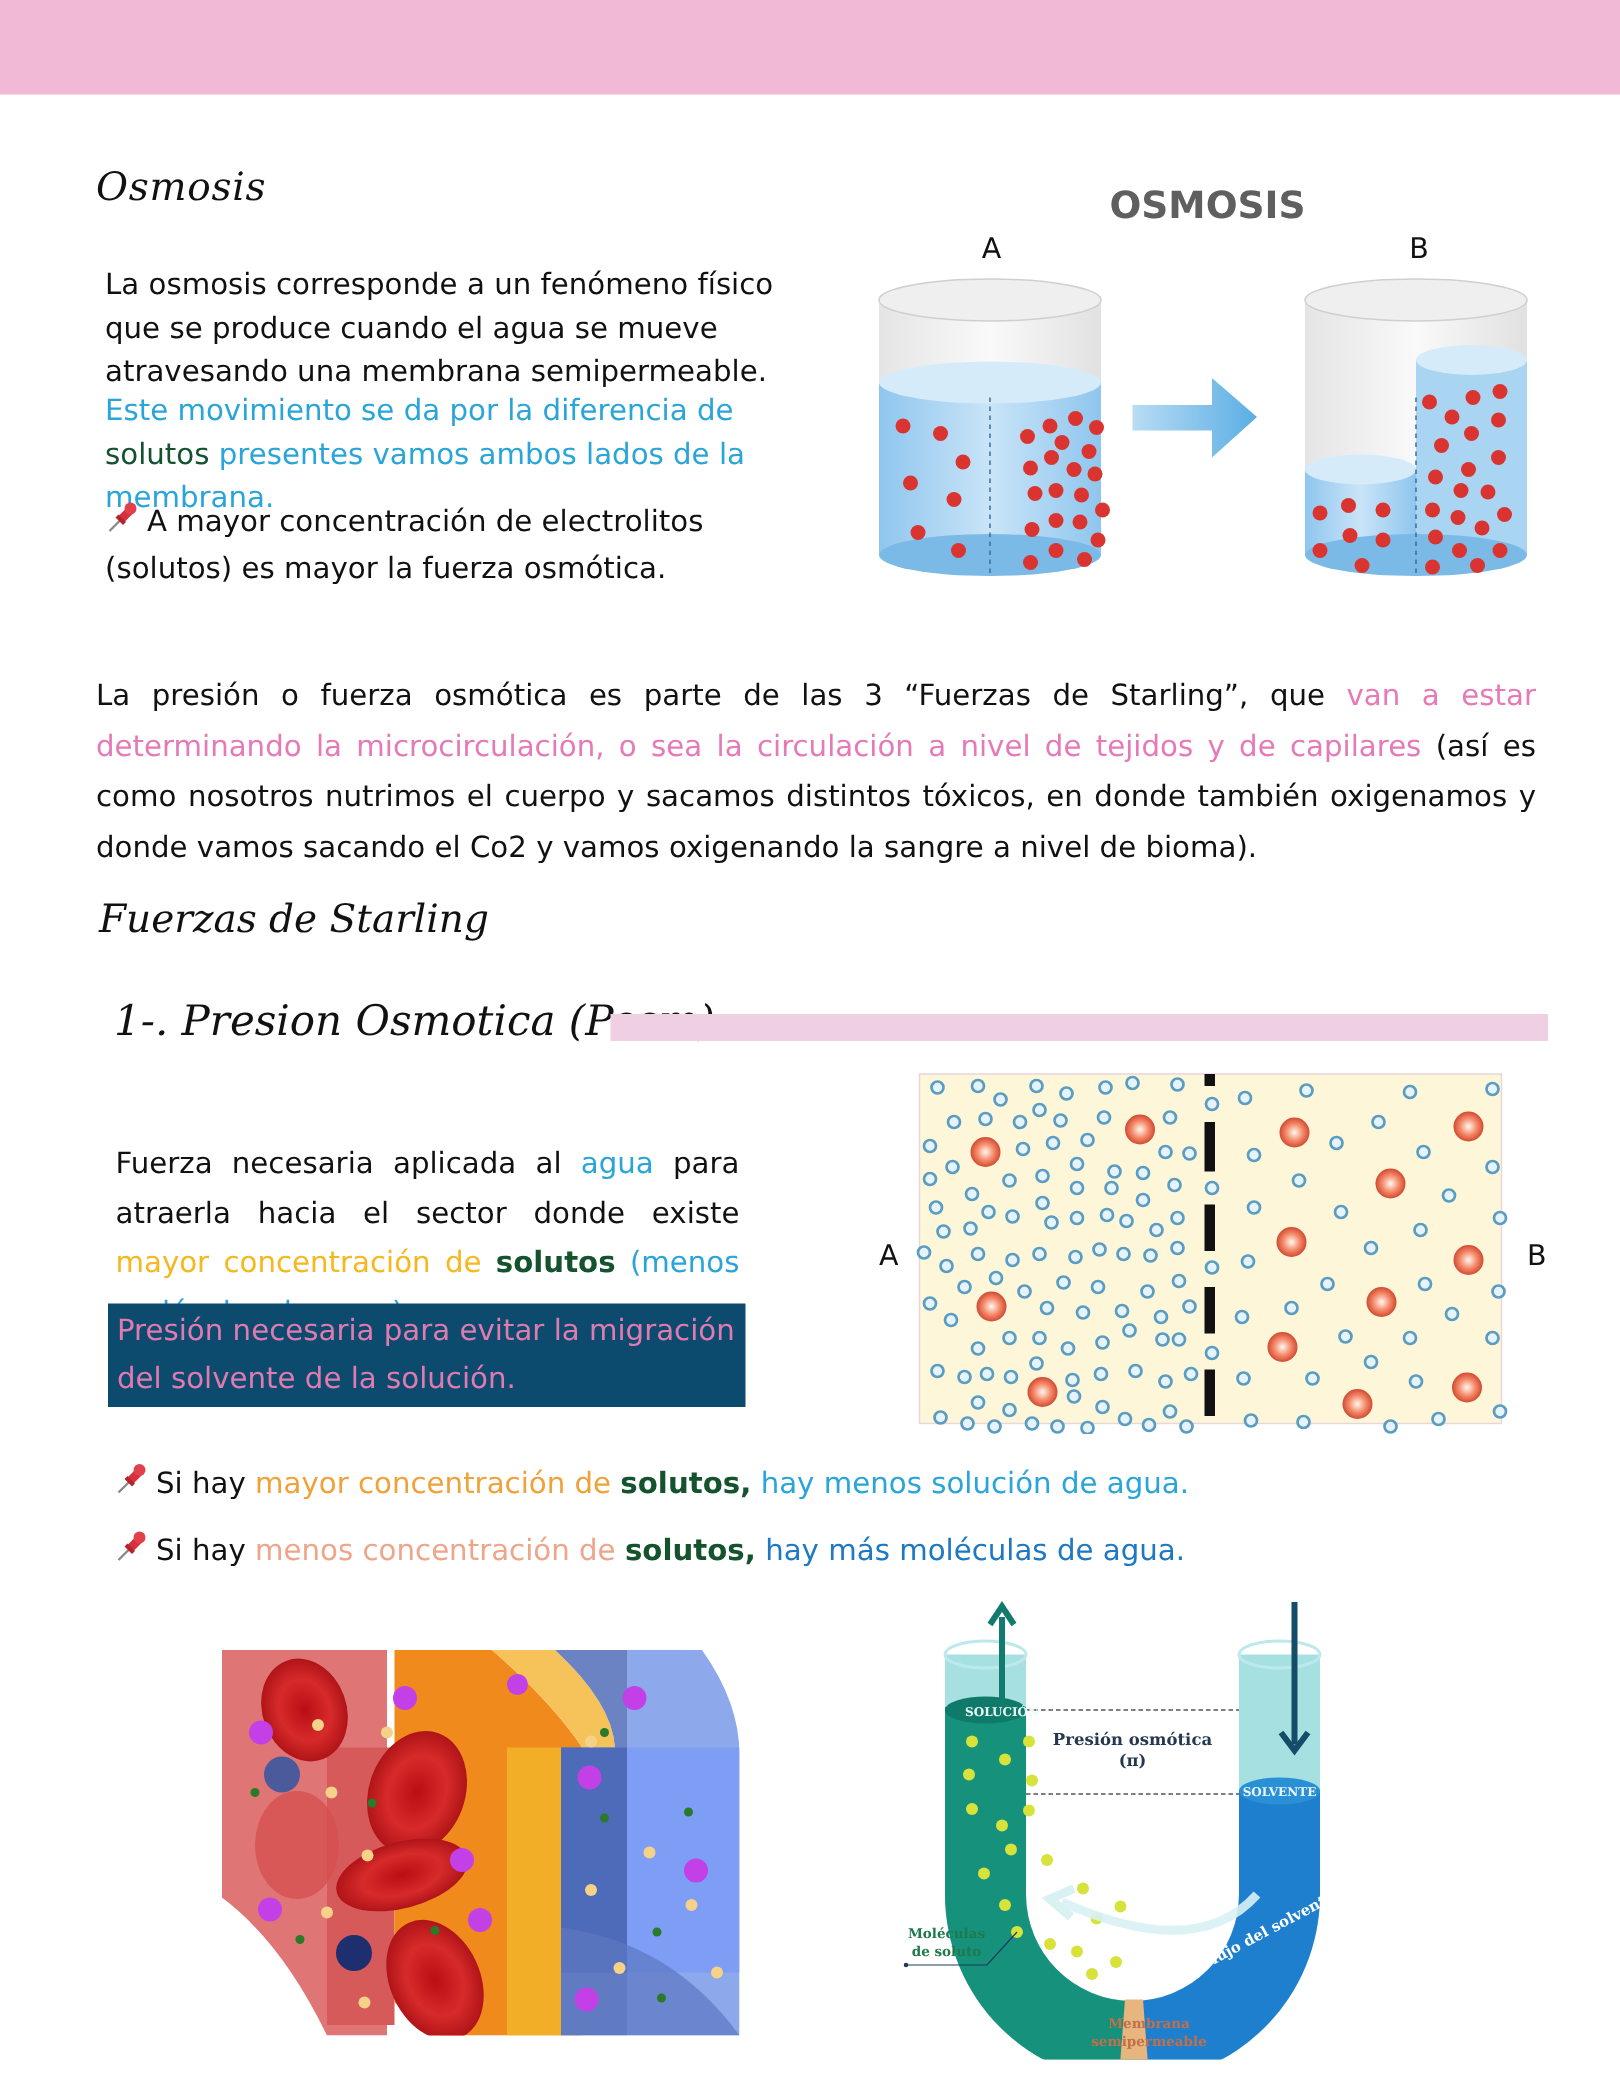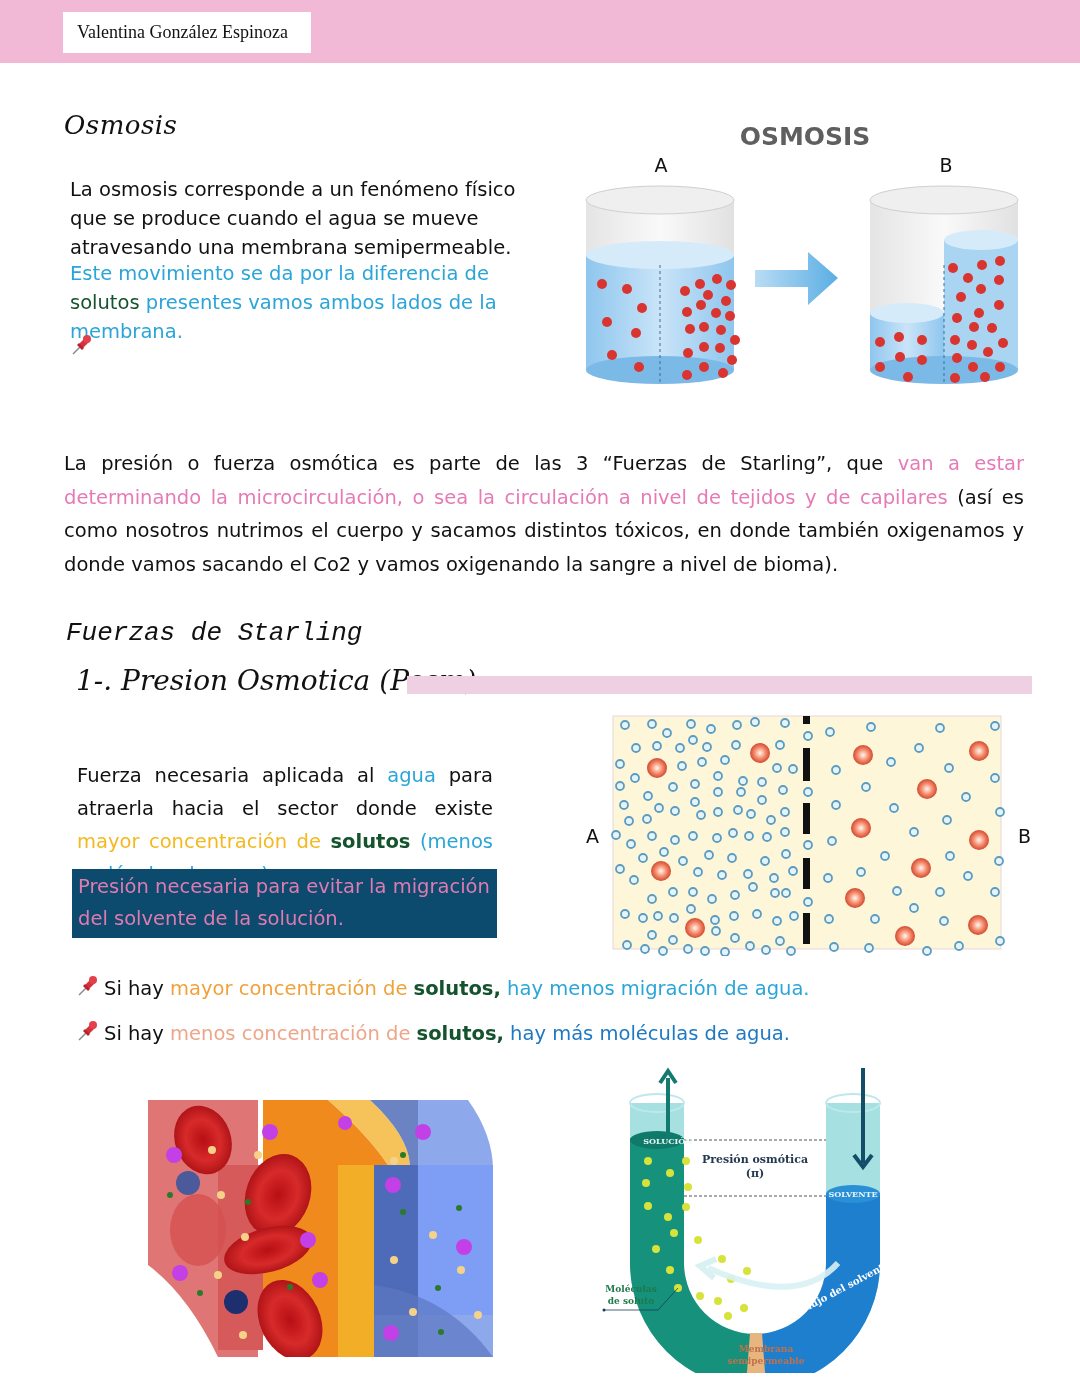--- a/index.html
+++ b/index.html
@@ -6,21 +6,21 @@
   html, body { width: 1080px; height: 1397px; background: #ffffff; overflow: hidden; }
   body { position: relative; font-family: "DejaVu Sans", sans-serif; color: #111; }
 
   .header { position: absolute; left: 0; top: 0; width: 1080px; height: 63px; background: #f1b9d5; }
   .header .tag { position: absolute; top: 12px; height: 41px; background: #fff; font-family: "Liberation Serif", serif; font-size: 18px; line-height: 41px; padding: 0 14px; color: #111; }
   .header .left { left: 63px; width: 248px; }
   .header .right { right: 28px; }
 
   .script { font-family: "DejaVu Serif", serif; font-style: italic; font-weight: normal; color: #111; }
   .h-osmosis { position: absolute; left: 64px; top: 110px; font-size: 26px; letter-spacing: 0.5px; }
-  .h-starling { position: absolute; left: 66px; top: 618px; font-size: 26px; font-family: Liberation Mono, monospace; }
+  .h-starling { position: absolute; left: 66px; top: 598px; font-size: 26px; }
   .h-posm { position: absolute; left: 76px; top: 664px; font-size: 28px; }
   .posm-bar { position: absolute; left: 407px; top: 676px; width: 625px; height: 18px; background: #efd0e2; }
 
   .txt { position: absolute; font-size: 19.5px; line-height: 29px; color: #111; }
   .p1 { left: 70px; top: 175px; width: 480px; }
   .p2 { left: 70px; top: 259px; width: 480px; color: #2aa5d8; }
   .p3 { left: 70px; top: 332px; width: 480px; line-height: 31px; }
   .p4 { left: 64px; top: 447px; width: 960px; font-size: 19.5px; line-height: 33.5px; text-align: justify; }
   .p5 { left: 77px; top: 759px; width: 416px; font-size: 19.5px; line-height: 33px; text-align: justify; }
   .p6 { left: 72px; top: 869px; width: 425px; height: 69px; background: #0c4a6e; color: #e07bb0; font-size: 19.5px; line-height: 32px; padding: 2px 6px; }
@@ -41,38 +41,37 @@
   .fig { position: absolute; }
   .fig-osmosis { left: 580px; top: 115px; width: 450px; height: 285px; }
   .fig-posm { left: 575px; top: 708px; width: 465px; height: 248px; }
   .fig-capillary { left: 148px; top: 1095px; width: 345px; height: 262px; }
   .fig-utube { left: 598px; top: 1063px; width: 315px; height: 310px; }
 </style>
 </head>
 <body>
 
 <div class="header">
-  <div class="tag left">Valentina González Espinoza</div>
 </div>
 
 <div class="script h-osmosis">Osmosis</div>
 
 <div class="txt p1">La osmosis corresponde a un fenómeno físico que se produce cuando el agua se mueve atravesando una membrana semipermeable.</div>
 
 <div class="txt p2">
   <span>Este movimiento se da por la diferencia de </span><span class="c-red">solutos</span><span> presentes vamos ambos lados de la membrana.</span>
 </div>
 
 <div class="txt p3">
   <svg class="pin" viewBox="0 0 24 24">
     <line x1="3" y1="21" x2="11" y2="13" stroke="#888" stroke-width="1.5"></line>
     <path d="M9 11 L15 5 L19 9 L13 15 Z" fill="#d6303c"></path>
     <circle cx="17" cy="6" r="4" fill="#e2404b"></circle>
     <path d="M7 12 L12 17 L14 15 L9 10 Z" fill="#b8222d"></path>
-  </svg>
+  </svg><span>A mayor concentración de electrolitos (solutos) es mayor la fuerza osmótica.</span>
 </div>
 
 <svg class="fig fig-osmosis" viewBox="0 0 450 285">
   <defs>
     <linearGradient id="water" x1="0" x2="1" y1="0" y2="0">
       <stop offset="0" stop-color="#8fc6ee"></stop>
         <stop offset="0.5" stop-color="#c9e4f8"></stop>
         <stop offset="1" stop-color="#8fc6ee"></stop>
     </linearGradient>
     <linearGradient id="glass" x1="0" x2="1">
@@ -358,21 +357,21 @@
       <rect x="228" y="205" width="7" height="31"></rect>
   </g>
 </svg>
 
 <div class="txt b1">
   <svg class="pin" viewBox="0 0 24 24">
     <line x1="3" y1="21" x2="11" y2="13" stroke="#888" stroke-width="1.5"></line>
     <path d="M9 11 L15 5 L19 9 L13 15 Z" fill="#d6303c"></path>
     <circle cx="17" cy="6" r="4" fill="#e2404b"></circle>
     <path d="M7 12 L12 17 L14 15 L9 10 Z" fill="#b8222d"></path>
-  </svg><span>Si hay </span><span class="c-orange">mayor concentración de </span><span class="c-red bold">solutos,</span><span class="c-blue"> hay menos migración de agua.</span>
+  </svg><span>Si hay </span><span class="c-orange">mayor concentración de </span><span class="c-red bold">solutos,</span><span class="c-blue"> hay menos solución de agua.</span>
 </div>
 <div class="txt b2">
   <svg class="pin" viewBox="0 0 24 24">
     <line x1="3" y1="21" x2="11" y2="13" stroke="#888" stroke-width="1.5"></line>
     <path d="M9 11 L15 5 L19 9 L13 15 Z" fill="#d6303c"></path>
     <circle cx="17" cy="6" r="4" fill="#e2404b"></circle>
     <path d="M7 12 L12 17 L14 15 L9 10 Z" fill="#b8222d"></path>
   </svg><span>Si hay </span><span class="c-salmon">menos concentración de </span><span class="c-red bold">solutos,</span><span class="c-darkblue"> hay más moléculas de agua.</span>
 </div>
 

